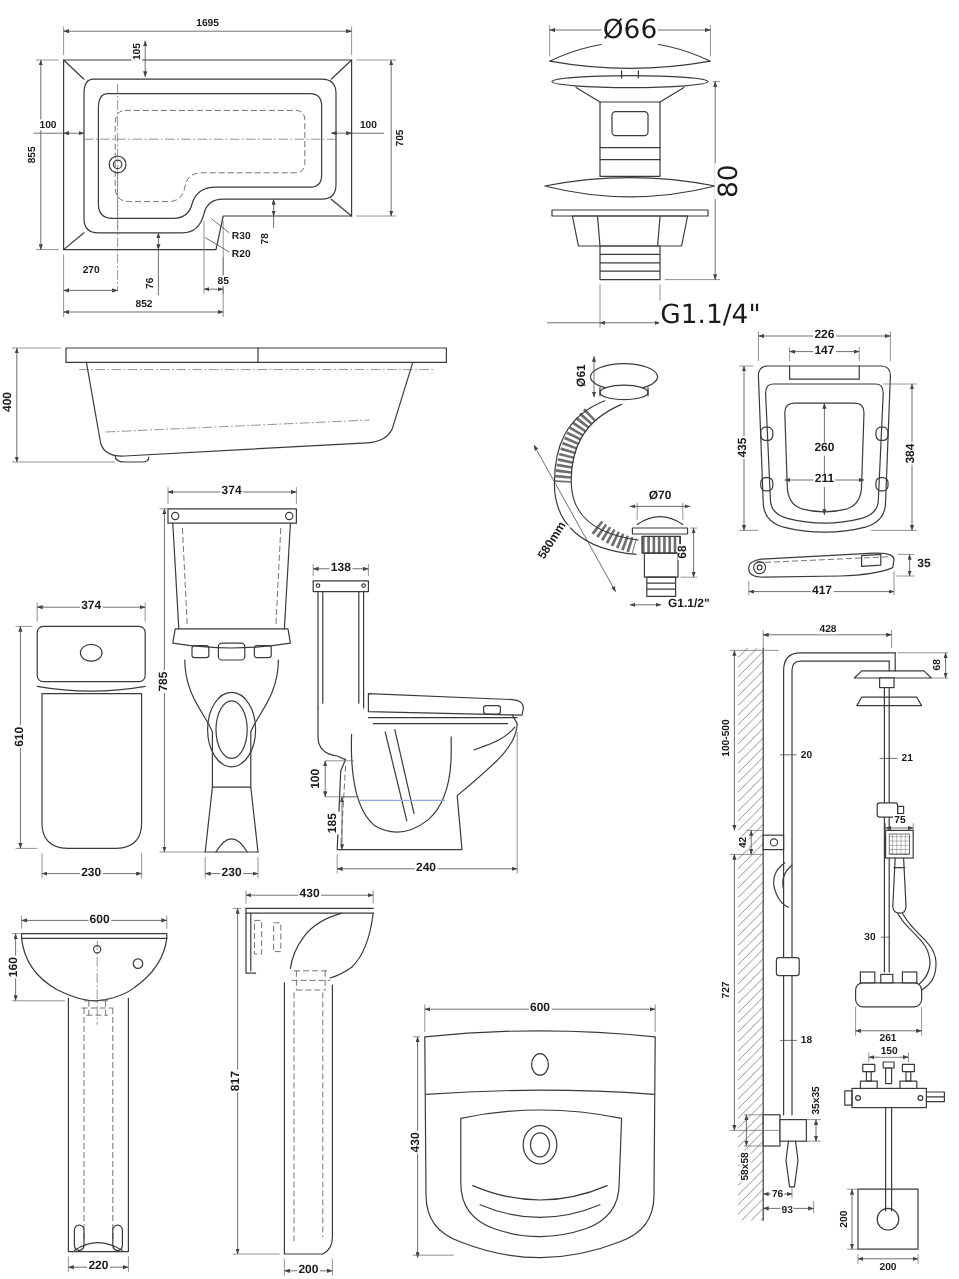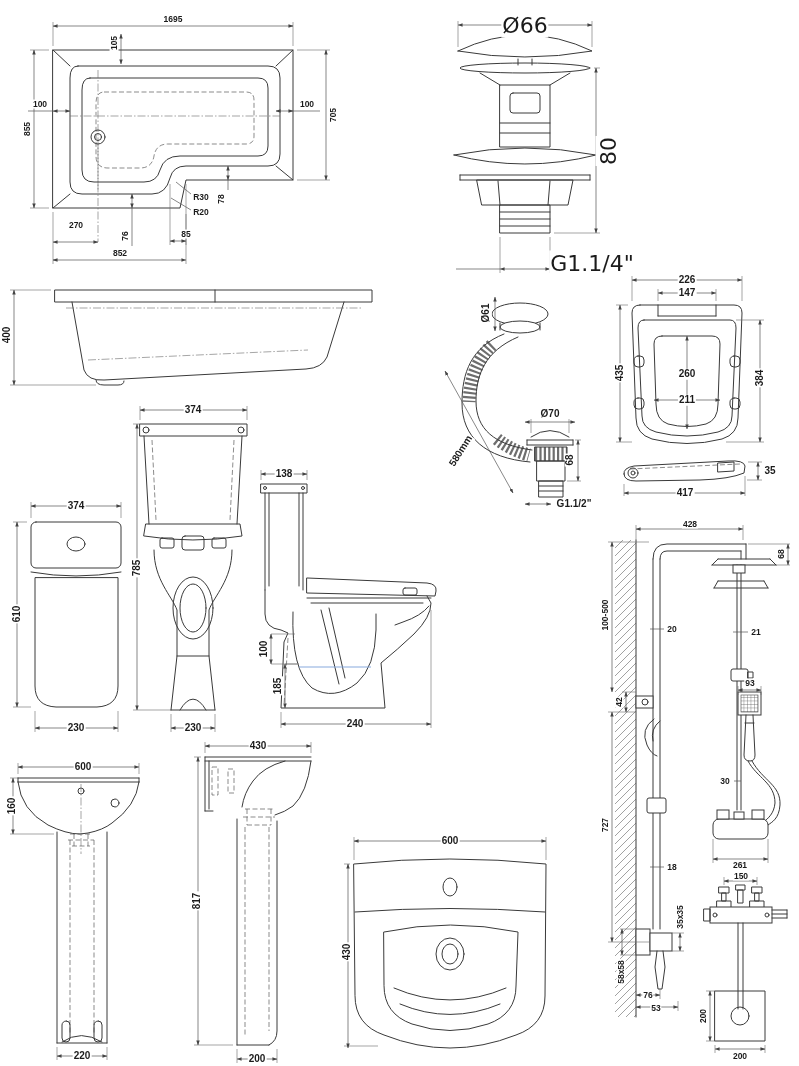--- a/index.html
+++ b/index.html
@@ -410,27 +410,27 @@
       <line class="dim" x1="110" y1="476" x2="110" y2="526"></line>
       <path class="ext" d="M115,530 V538 M165,530 V538"></path>
       <line class="dim" x1="115" y1="534" x2="165" y2="534"></line>
     </svg>
     <span class="lbl" style="left:90px;top:9px">428</span>
     <span class="lbl rot" style="left:181px;top:39px">68</span>
     <span class="lbl rot" style="left:5px;top:100px">100-500</span>
     <span class="lbl" style="left:72px;top:114px">20</span>
     <span class="lbl" style="left:156px;top:117px">21</span>
     <span class="lbl rot" style="left:19px;top:187px">42</span>
-    <span class="lbl" style="left:150px;top:168px">93</span>
+    <span class="lbl" style="left:150px;top:168px">75</span>
     <span class="lbl" style="left:125px;top:266px">30</span>
     <span class="lbl rot" style="left:5px;top:310px">727</span>
     <span class="lbl" style="left:72px;top:352px">18</span>
     <span class="lbl rot" style="left:80px;top:402px">35x35</span>
     <span class="lbl rot" style="left:21px;top:457px">58x58</span>
     <span class="lbl" style="left:48px;top:480px">76</span>
-    <span class="lbl" style="left:56px;top:493px">53</span>
+    <span class="lbl" style="left:56px;top:493px">93</span>
     <span class="lbl" style="left:140px;top:350px">261</span>
     <span class="lbl" style="left:141px;top:361px">150</span>
     <span class="lbl rot" style="left:103px;top:501px">200</span>
     <span class="lbl" style="left:140px;top:541px">200</span>
   </div>
 
 </div>
 
 </body></html>

